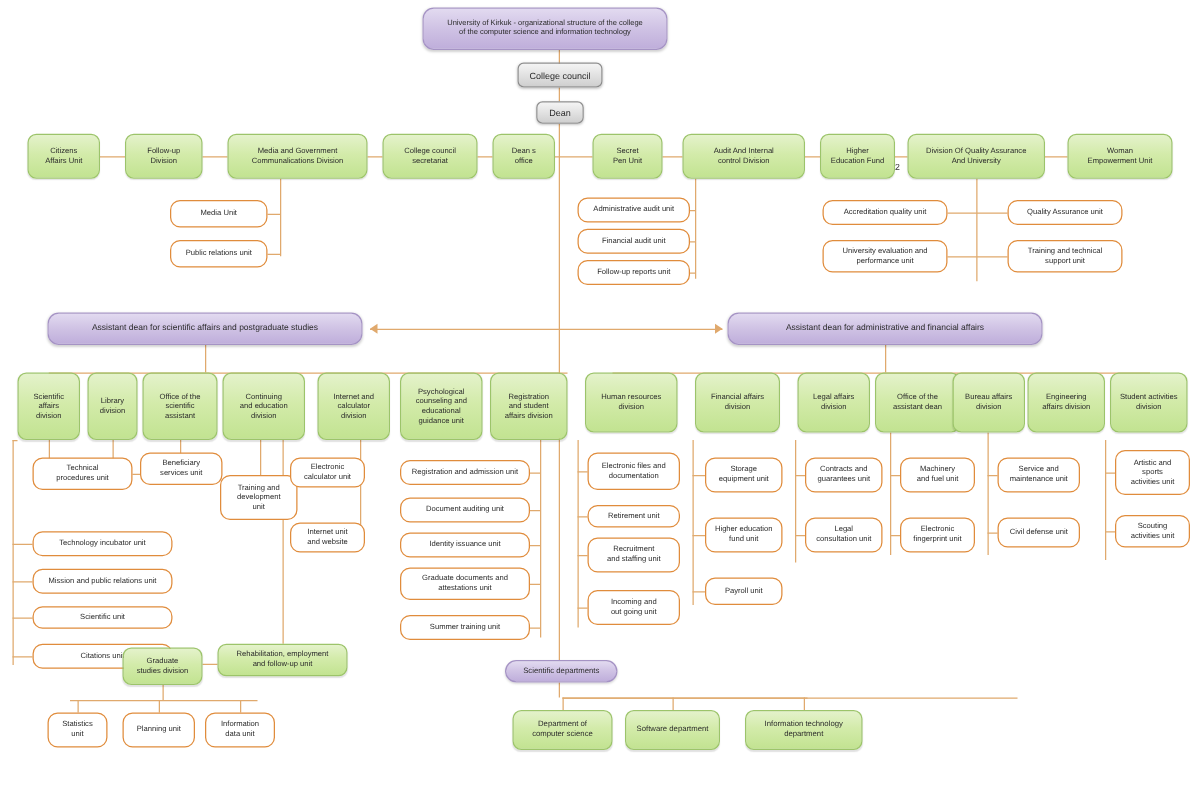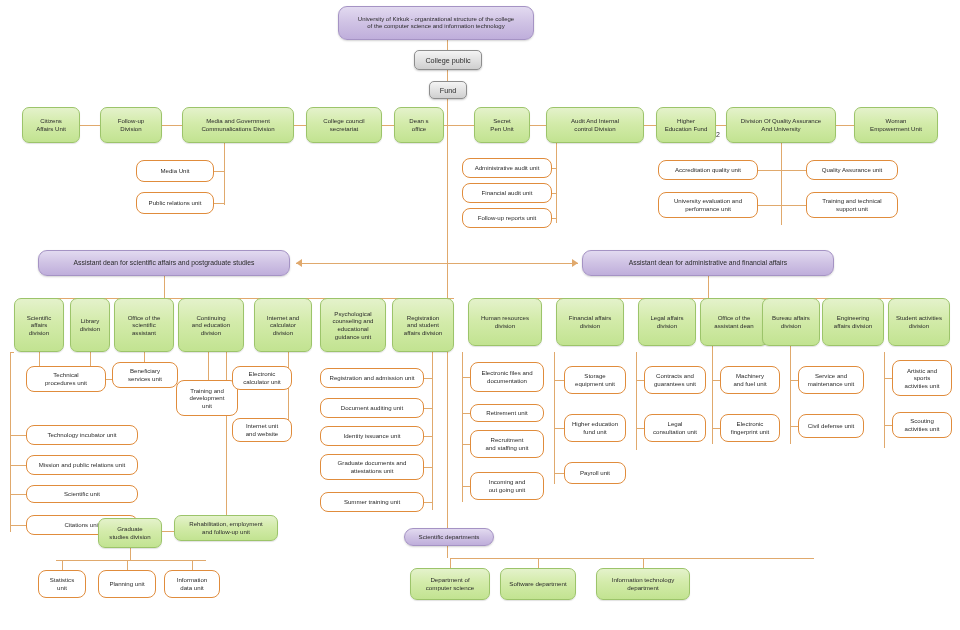--- a/index.html
+++ b/index.html
@@ -54,23 +54,23 @@
   .lnv{width:1px;}
   .marker{position:absolute;z-index:2;color:#333;}
 </style>
 </head>
 <body>
 
 <div id="canvas">
     <div class="node purple" style="left: 338px; top: 6px; width: 196px; height: 34px; font-size: 6px;">University of Kirkuk - organizational structure of the college
 of the computer science and information technology</div>
     <div class="ln lnv" style="left: 447px; top: 40px; height: 12px;"></div>
-    <div class="node gray" style="left: 414px; top: 50px; width: 68px; height: 20px; font-size: 7.2px;">College public</div>
+    <div class="node gray" style="left: 414px; top: 50px; width: 68px; height: 20px; font-size: 7.2px;">College council</div>
     <div class="ln lnv" style="left: 447px; top: 70px; height: 11px;"></div>
-    <div class="node gray" style="left: 429px; top: 81px; width: 38px; height: 18px; font-size: 7.2px;">Fund</div>
+    <div class="node gray" style="left: 429px; top: 81px; width: 38px; height: 18px; font-size: 7.2px;">Dean</div>
     <div class="ln lnv" style="left: 447px; top: 99px; height: 9px;"></div>
     <div class="node green" style="left: 22px; top: 107px; width: 58px; height: 36px; font-size: 6.1px;">Citizens
 Affairs Unit</div>
     <div class="node green" style="left: 100px; top: 107px; width: 62px; height: 36px; font-size: 6.1px;">Follow-up
 Division</div>
     <div class="node green" style="left: 182px; top: 107px; width: 112px; height: 36px; font-size: 6.1px;">Media and Government
 Communalications Division</div>
     <div class="node green" style="left: 306px; top: 107px; width: 76px; height: 36px; font-size: 6.1px;">College council
 secretariat</div>
     <div class="node green" style="left: 394px; top: 107px; width: 50px; height: 36px; font-size: 6.1px;">Dean s

